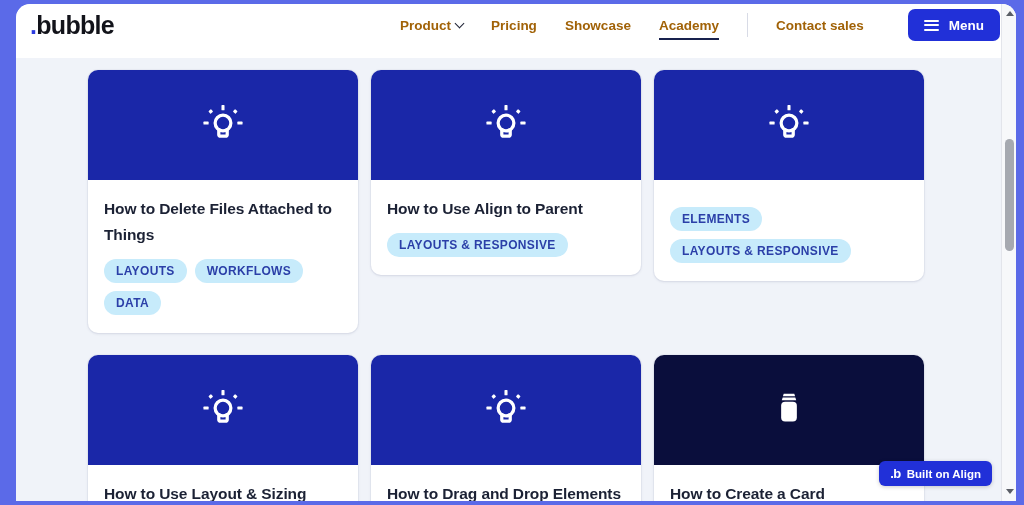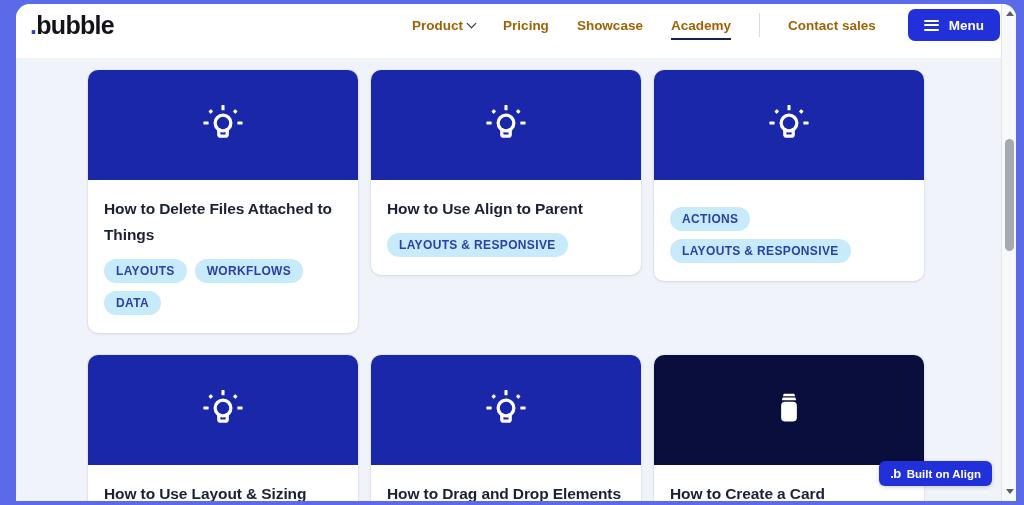--- a/index.html
+++ b/index.html
@@ -76,21 +76,21 @@
     border-bottom:1.6px solid #1E2235;
     transform:translateY(-2px) rotate(45deg);
   }
 
   #nav-divider {
     width:1px; height:24px;
     background:#D8DBE6;
   }
 
   #menu-btn {
-    margin-left:4px;
+    margin-left:16px;
     margin-right:16px;
     background:#2130D8;
     color:#FFFFFF;
     border:none;
     border-radius:7px;
     height:32px;
     padding:0 16px;
     display:flex;
     align-items:center;
     gap:10px;
@@ -311,21 +311,21 @@
           <path d="M19.6 27.5 v6.6 a1.6 1.6 0 0 0 1.6 1.6 h5.6 a1.6 1.6 0 0 0 1.6 -1.6 v-6.6" fill="none" stroke="#fff" stroke-width="3.4" stroke-linejoin="round"></path>
           <rect x="22.4" y="3.2" width="3.2" height="5.4" fill="#fff" rx="0.6"></rect>
           <rect x="3.6" y="20.4" width="5.4" height="3.2" fill="#fff" rx="0.6"></rect>
           <rect x="39" y="20.4" width="5.4" height="3.2" fill="#fff" rx="0.6"></rect>
           <rect x="9.4" y="8.2" width="3.6" height="3.4" fill="#fff" rx="0.6" transform="rotate(-42 11.2 9.9)"></rect>
           <rect x="35" y="8.2" width="3.6" height="3.4" fill="#fff" rx="0.6" transform="rotate(42 36.8 9.9)"></rect>
         </svg>
       </div>
       <div class="card-body">
         <div class="tags">
-          <span class="tag">ACTIONS</span>
+          <span class="tag">ELEMENTS</span>
           <span class="tag">LAYOUTS &amp; RESPONSIVE</span>
         </div>
       </div>
     </div>
 
     <div class="card">
       <div class="card-thumb" style="background:#1A27A8;">
         <svg width="46" height="46" viewBox="0 0 48 48">
           <circle cx="24" cy="22" r="8.2" fill="none" stroke="#fff" stroke-width="3.4"></circle>
           <path d="M19.6 27.5 v6.6 a1.6 1.6 0 0 0 1.6 1.6 h5.6 a1.6 1.6 0 0 0 1.6 -1.6 v-6.6" fill="none" stroke="#fff" stroke-width="3.4" stroke-linejoin="round"></path>

